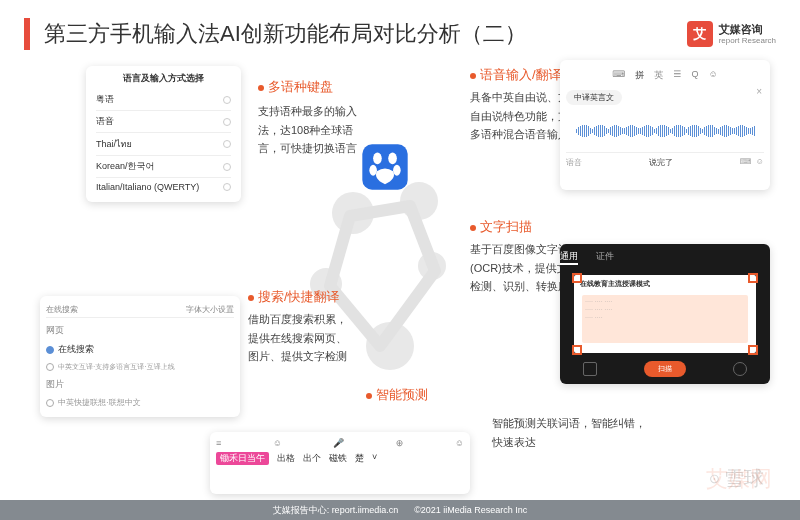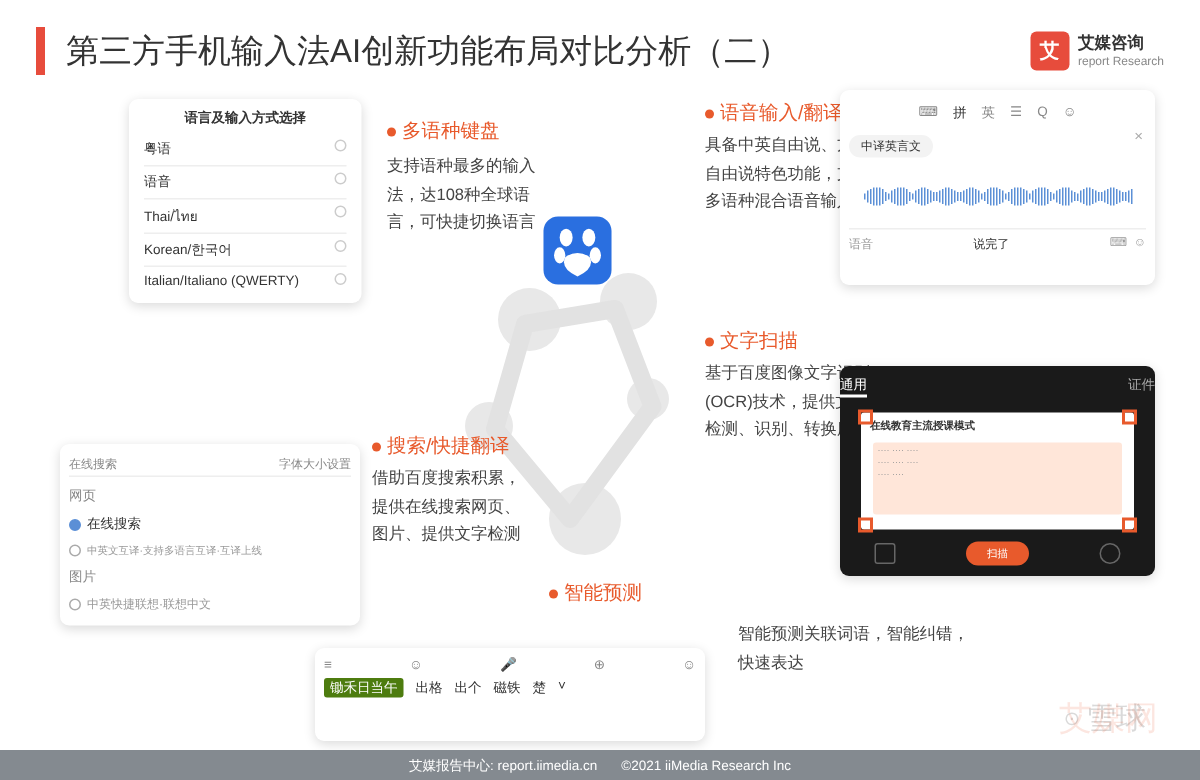--- a/index.html
+++ b/index.html
@@ -12,55 +12,55 @@
 .brand-text{font-size:11px;color:#333;line-height:1.2}
 .brand-text .cn{font-weight:bold}
 .brand-text .en{font-size:8px;color:#888}
 .content{position:relative;width:100%;height:430px}
 .feature-label{position:absolute;font-size:13px;color:#e85a2c;font-weight:500}
 .feature-label::before{content:"";display:inline-block;width:6px;height:6px;border-radius:50%;background:#e85a2c;margin-right:4px;vertical-align:middle}
 .feature-desc{position:absolute;font-size:11px;color:#444;line-height:1.7;max-width:110px}
 .panel{position:absolute;background:#fff;border-radius:6px;box-shadow:0 2px 8px rgba(0,0,0,.15);font-size:9px;color:#333}
 .panel-lang{left:86px;top:10px;width:155px;padding:6px 10px}
 .panel-lang .ptitle{text-align:center;font-weight:bold;font-size:9px;margin-bottom:4px}
-.panel-lang .row{display:flex;justify-content:space-between;align-items:flex-start;padding:4px 0;border-bottom:1px solid #eee}
+.panel-lang .row{display:flex;justify-content:space-between;align-items:center;padding:4px 0;border-bottom:1px solid #eee}
 .panel-lang .row:last-child{border-bottom:none}
 .panel-lang .circ{width:8px;height:8px;border:1px solid #ccc;border-radius:50%}
 .panel-search{left:40px;top:240px;width:200px;padding:6px}
 .panel-search .srow{display:flex;align-items:center;gap:4px;padding:3px 0}
 .panel-search .dot{width:8px;height:8px;border:1px solid #aaa;border-radius:50%;flex-shrink:0}
 .panel-search .tabs{display:flex;justify-content:space-between;font-size:8px;color:#888;padding:2px 0;border-bottom:1px solid #eee;margin-bottom:3px}
 .panel-voice{right:30px;top:4px;width:210px;height:130px;padding:6px}
 .panel-voice .vtabs{display:flex;gap:10px;font-size:9px;color:#888;justify-content:center;padding:3px 0}
 .panel-voice .vtabs span.active{color:#333}
 .panel-voice .chip{display:inline-block;background:#f3f3f3;border-radius:8px;padding:2px 8px;font-size:8px;margin:5px 0}
 .panel-voice .wave{height:30px;display:flex;align-items:center;justify-content:center;gap:1px;margin:6px 0}
 .panel-voice .wave i{width:1px;background:#5b8fd6;display:inline-block}
 .panel-voice .vbot{display:flex;justify-content:space-between;font-size:8px;color:#999;border-top:1px solid #eee;padding-top:4px}
 .panel-voice .close{position:absolute;right:8px;top:26px;font-size:10px;color:#aaa}
 .panel-ocr{right:30px;top:188px;width:210px;height:140px;background:#1a1a1a;border-radius:6px;color:#ccc;padding:0}
-.panel-ocr .otabs{display:flex;justify-content:space-between;gap:18px;font-size:9px;padding:6px 0;color:#aaa}
+.panel-ocr .otabs{display:flex;justify-content:flex-start;gap:18px;font-size:9px;padding:6px 0;color:#aaa}
 .panel-ocr .otabs .on{color:#fff;border-bottom:2px solid #fff}
 .panel-ocr .frame{margin:4px 14px;height:78px;position:relative;background:#fff;border-radius:2px}
 .panel-ocr .frame .corner{position:absolute;width:10px;height:10px;border:2px solid #e85a2c}
 .panel-ocr .c1{top:-2px;left:-2px;border-right:none;border-bottom:none}
 .panel-ocr .c2{top:-2px;right:-2px;border-left:none;border-bottom:none}
 .panel-ocr .c3{bottom:-2px;left:-2px;border-right:none;border-top:none}
 .panel-ocr .c4{bottom:-2px;right:-2px;border-left:none;border-top:none}
 .panel-ocr .frame .tt{font-size:7px;color:#333;padding:4px 6px;font-weight:bold}
 .panel-ocr .frame .highlight{background:#ffe6d9;margin:2px 8px;height:48px;border-radius:2px;padding:3px;font-size:6px;color:#999;line-height:1.3}
 .panel-ocr .obot{display:flex;justify-content:space-around;align-items:center;padding:4px 0;font-size:7px}
 .panel-ocr .obot .btn{background:#e85a2c;color:#fff;padding:3px 14px;border-radius:10px}
 .panel-ocr .obot .ico{width:14px;height:14px;border:1px solid #666;border-radius:2px}
 .panel-input{left:210px;top:376px;width:260px;height:62px;padding:4px 6px}
 .panel-input .r1{display:flex;justify-content:space-between;font-size:9px;color:#888;padding:2px 0}
 .panel-input .r2{font-size:8px;color:#555;padding:2px 0}
 .panel-input .r2 b{color:#5b8fd6}
 .panel-input .r3{font-size:9px;color:#333;display:flex;gap:8px;padding:2px 0}
-.panel-input .r3 .sel{background:#4d7c0f;color:#fff;padding:0 4px;border-radius:2px}
+.panel-input .r3 .sel{background:#ec4899;color:#fff;padding:0 4px;border-radius:2px}
 .baidu-logo{position:absolute;left:358px;top:84px;width:54px;height:54px}
 .baidu-logo svg{width:100%;height:100%}
 .connector{position:absolute;pointer-events:none}
 .footer{position:absolute;bottom:0;left:0;right:0;height:20px;background:#848a90;color:#fff;font-size:9px;display:flex;align-items:center;justify-content:center;gap:16px}
 .watermark{position:absolute;right:36px;bottom:28px;font-size:20px;color:rgba(120,120,120,.28);font-weight:300;display:flex;align-items:center;gap:4px}
 .watermark2{position:absolute;right:28px;bottom:26px;font-size:22px;color:rgba(232,90,44,.15);font-weight:500}
 .node{position:absolute;background:#e8e8e8;border-radius:50%}
 </style>
 </head>
 <body>

